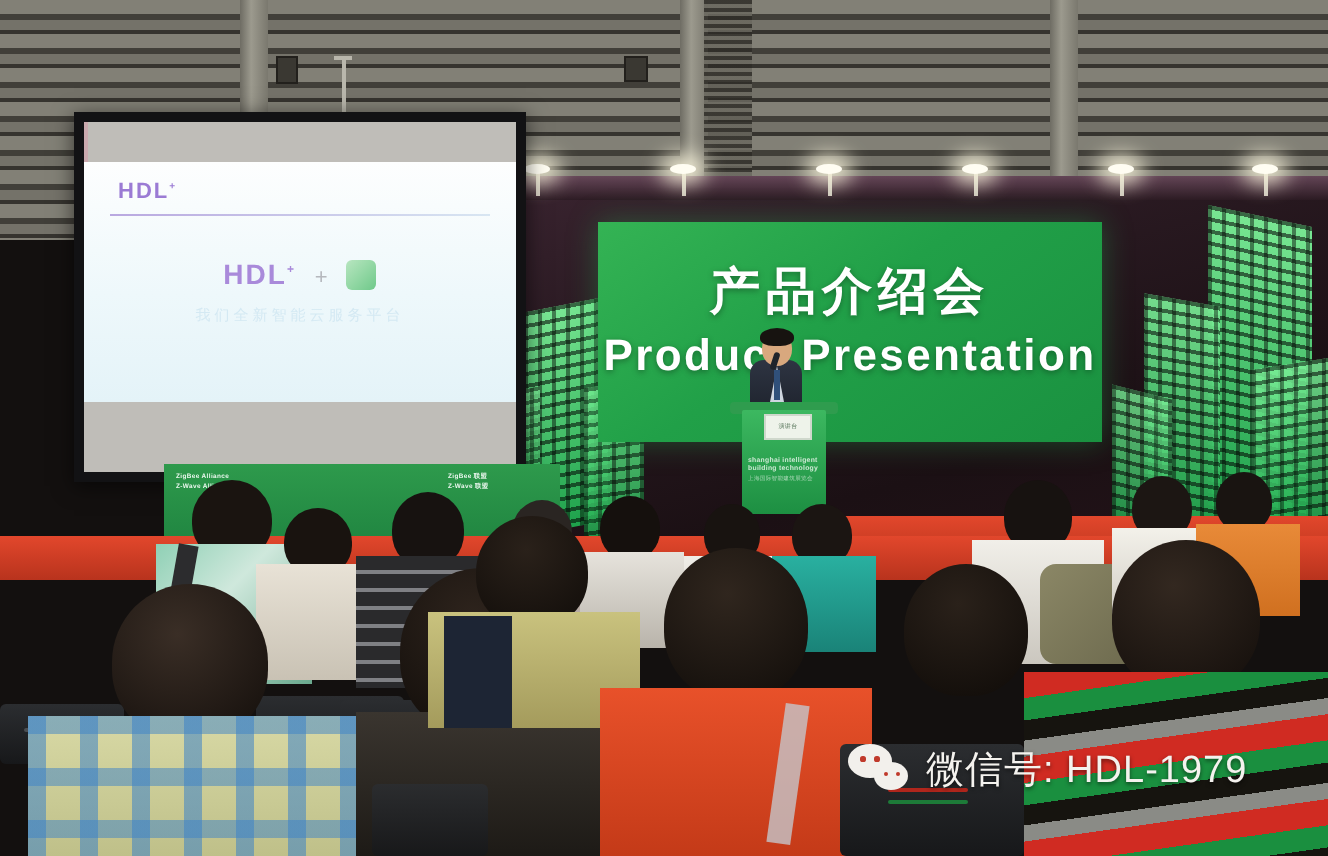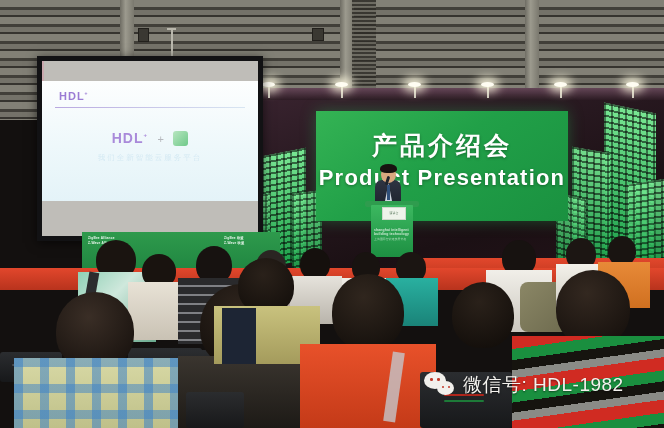--- a/index.html
+++ b/index.html
@@ -36,21 +36,21 @@
 
   
   .bldg{position:absolute;
         background:
           repeating-linear-gradient(to bottom, rgba(0,0,0,.55) 0 2px, rgba(0,0,0,0) 2px 6px),
           repeating-linear-gradient(to right, rgba(0,0,0,.45) 0 2px, rgba(0,0,0,0) 2px 7px),
           linear-gradient(to bottom,#7ef29a,#1ea94e);
         opacity:.95;}
 
   
-  .banner{position:absolute;left:316px;top:111px;width:252px;height:110px;
+  .banner{position:absolute;left:299px;top:111px;width:252px;height:110px;
           background:linear-gradient(145deg,#34b354 0%,#21a048 45%,#1a9140 100%);
           box-shadow:0 0 14px rgba(40,190,90,.35);}
   .banner-cn{position:absolute;left:0;right:0;top:18px;text-align:center;
           color:#fff;font-size:25px;font-weight:bold;letter-spacing:3px;
           text-shadow:0 1px 3px rgba(0,0,0,.35);}
   .banner-en{position:absolute;left:0;right:0;top:54px;text-align:center;
           color:#fff;font-size:22px;font-weight:bold;letter-spacing:1.2px;
           text-shadow:0 1px 3px rgba(0,0,0,.35);}
 
   
@@ -296,16 +296,16 @@
 
   <div class="wm">
     <div class="wm-logo">
       <div class="bub b1"></div>
       <div class="bub b2"></div>
       <div class="dot" style="left:6px;top:6px"></div>
       <div class="dot" style="left:13px;top:6px"></div>
       <div class="dot" style="left:18px;top:14px;width:2px;height:2px"></div>
       <div class="dot" style="left:24px;top:14px;width:2px;height:2px"></div>
     </div>
-    <div class="wm-text">微信号: HDL-1982</div>
+    <div class="wm-text">微信号: HDL-1979</div>
   </div>
 
 </div>
 
 </body></html>

